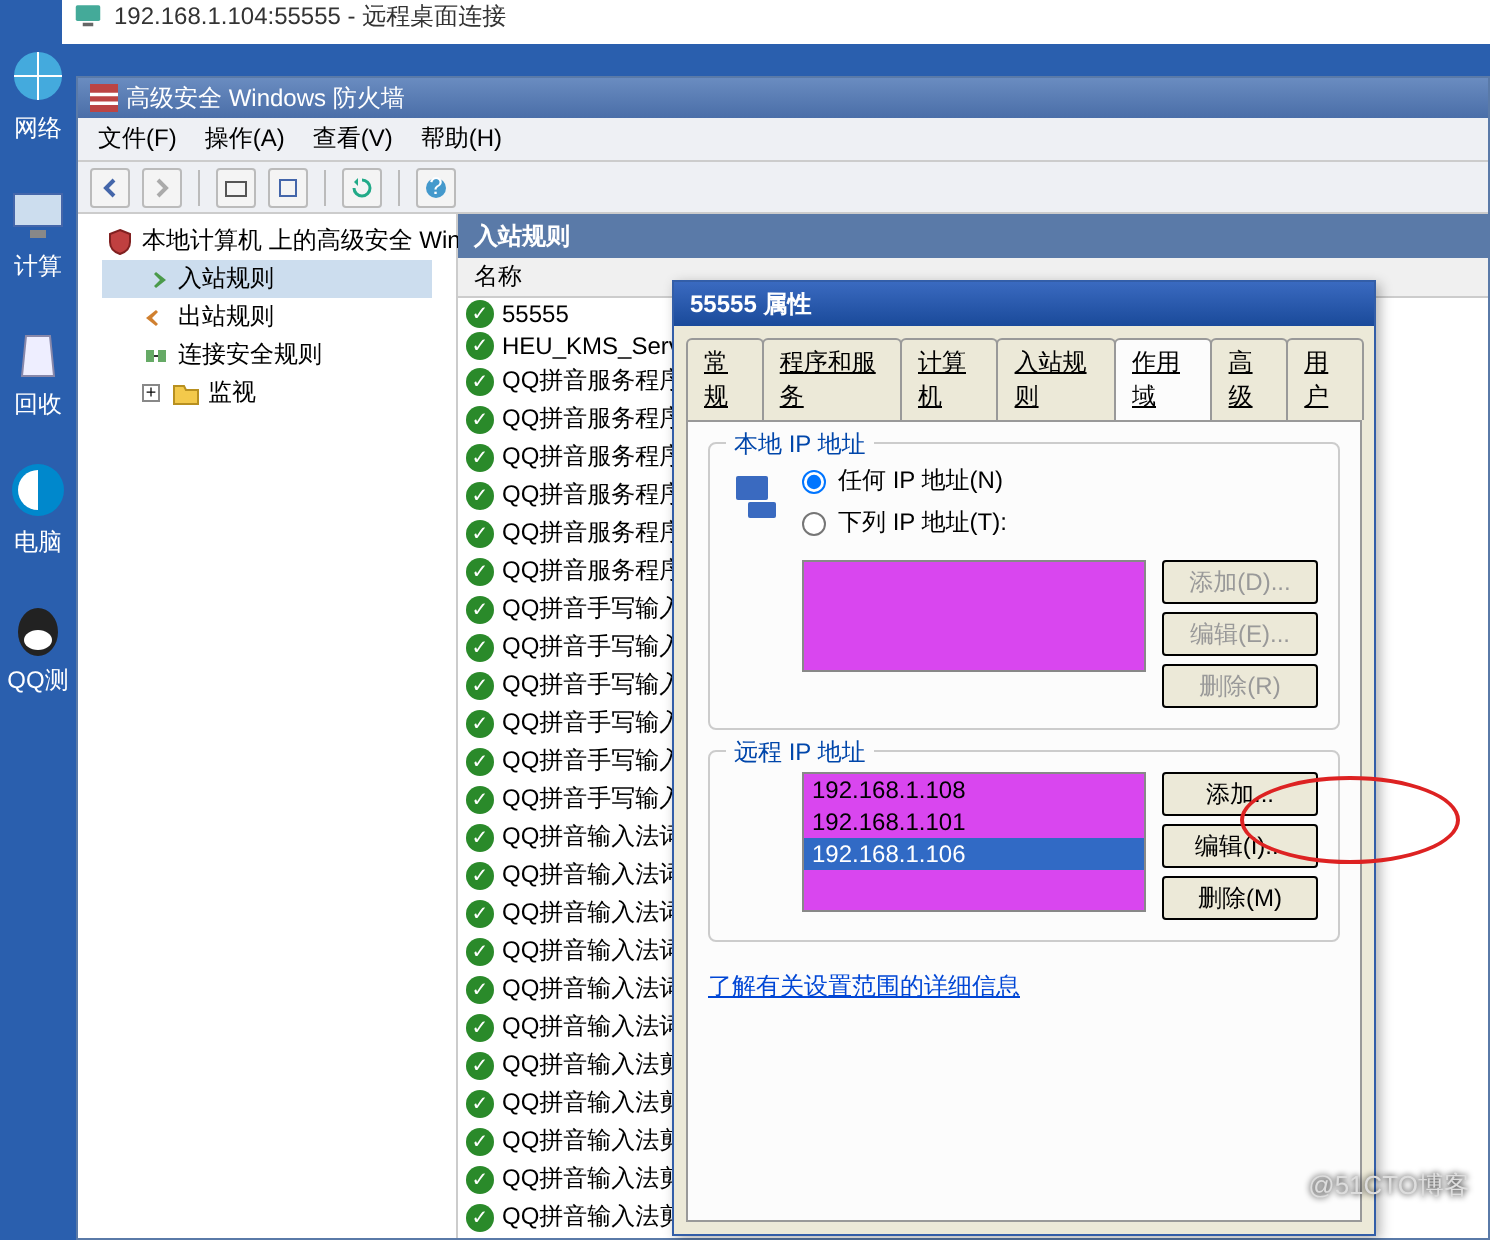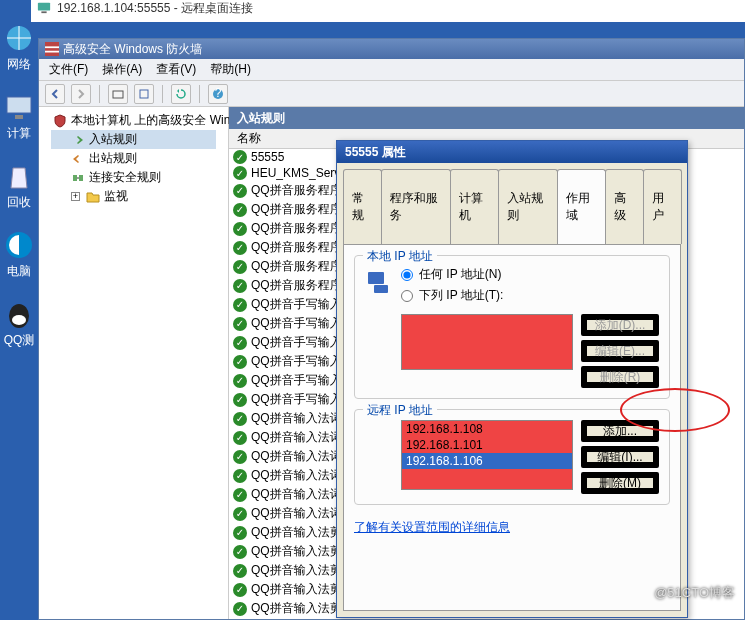--- a/index.html
+++ b/index.html
@@ -36,37 +36,37 @@
 .fw-main-head { height: 22px; background: #5a7aa8; color: #fff; display: flex; align-items: center; padding: 0 8px; font-weight: bold; }
 .fw-colhead { height: 20px; background: #f0f0f0; border-bottom: 1px solid #ccc; display: flex; align-items: center; padding: 0 8px; }
 .fw-list { flex: 1; overflow: hidden; }
 .fw-row { display: flex; align-items: center; gap: 4px; padding: 1px 4px; }
 .fw-row .check { width: 14px; height: 14px; border-radius: 50%; background: #2a8a2a; color: #fff; font-size: 10px; display: flex; align-items: center; justify-content: center; }
 
 
 .dlg { position: absolute; left: 336px; top: 140px; width: 352px; height: 478px; background: #ece9d8; border: 1px solid #335ea8; box-shadow: 2px 2px 6px rgba(0,0,0,.3); display: flex; flex-direction: column; }
 .dlg-title { height: 22px; background: linear-gradient(#3a6ac0, #1a4a9a); color: #fff; display: flex; align-items: center; padding: 0 8px; font-weight: bold; }
 .dlg-tabs { display: flex; padding: 6px 6px 0; gap: 0; }
-.tab { padding: 20px 8px; background: #ece9d8; border: 1px solid #999; border-bottom: none; border-radius: 3px 3px 0 0; margin-right: -1px; }
+.tab { padding: 3px 8px; background: #ece9d8; border: 1px solid #999; border-bottom: none; border-radius: 3px 3px 0 0; margin-right: -1px; text-decoration: underline; }
 .tab.active { background: #fcfcfc; position: relative; z-index: 2; }
 .dlg-body { flex: 1; margin: 0 6px 6px; background: #fcfcfc; border: 1px solid #999; padding: 10px; }
 .group { border: 1px solid #ccc; border-radius: 4px; padding: 10px 10px 10px 10px; margin-bottom: 10px; position: relative; }
 .group-title { position: absolute; top: -8px; left: 8px; background: #fcfcfc; padding: 0 4px; color: #0046aa; }
 .row { display: flex; align-items: flex-start; gap: 8px; margin-bottom: 6px; }
 .row .icon { width: 28px; height: 28px; margin-top: 2px; }
 .radios { flex: 1; }
 .radio { display: flex; align-items: center; gap: 6px; margin-bottom: 4px; }
 .radio input { width: 12px; height: 12px; }
 .listarea { display: flex; gap: 8px; margin-left: 36px; }
-.listbox { width: 190px; height: 70px; background: #ef4444; border: 1px solid #888; overflow: auto; font-family: monospace; font-size: 12px; }
+.listbox { width: 190px; height: 70px; background: #d946ef; border: 1px solid #888; overflow: auto; font-family: monospace; font-size: 12px; }
 .listbox.short { height: 56px; }
 .listbox div { padding: 1px 4px; }
 .listbox div.sel { background: #316ac5; color: #fff; }
 .btns { display: flex; flex-direction: column; gap: 4px; }
-.btn { width: 78px; height: 22px; background: #ece9d8; border: 6px solid #000000; border-radius: 2px; display: flex; align-items: center; justify-content: center; cursor: default; }
+.btn { width: 78px; height: 22px; background: #ece9d8; border: 1px solid #000000; border-radius: 2px; display: flex; align-items: center; justify-content: center; cursor: default; }
 .btn.disabled { color: #999; }
 .link { color: #0046d5; text-decoration: underline; margin-top: 4px; display: inline-block; }
 
 
 .highlight { position: absolute; border: 2px solid #d22; border-radius: 50%; width: 110px; height: 44px; pointer-events: none; }
 
 .watermark { position: absolute; right: 10px; bottom: 18px; color: #ddd; font-size: 13px; text-shadow: 0 0 3px #000; }
 
 .svg-folder { fill: #f3c94b; stroke: #b89020; }
 .svg-arrow-green { fill: #4a9a4a; }

